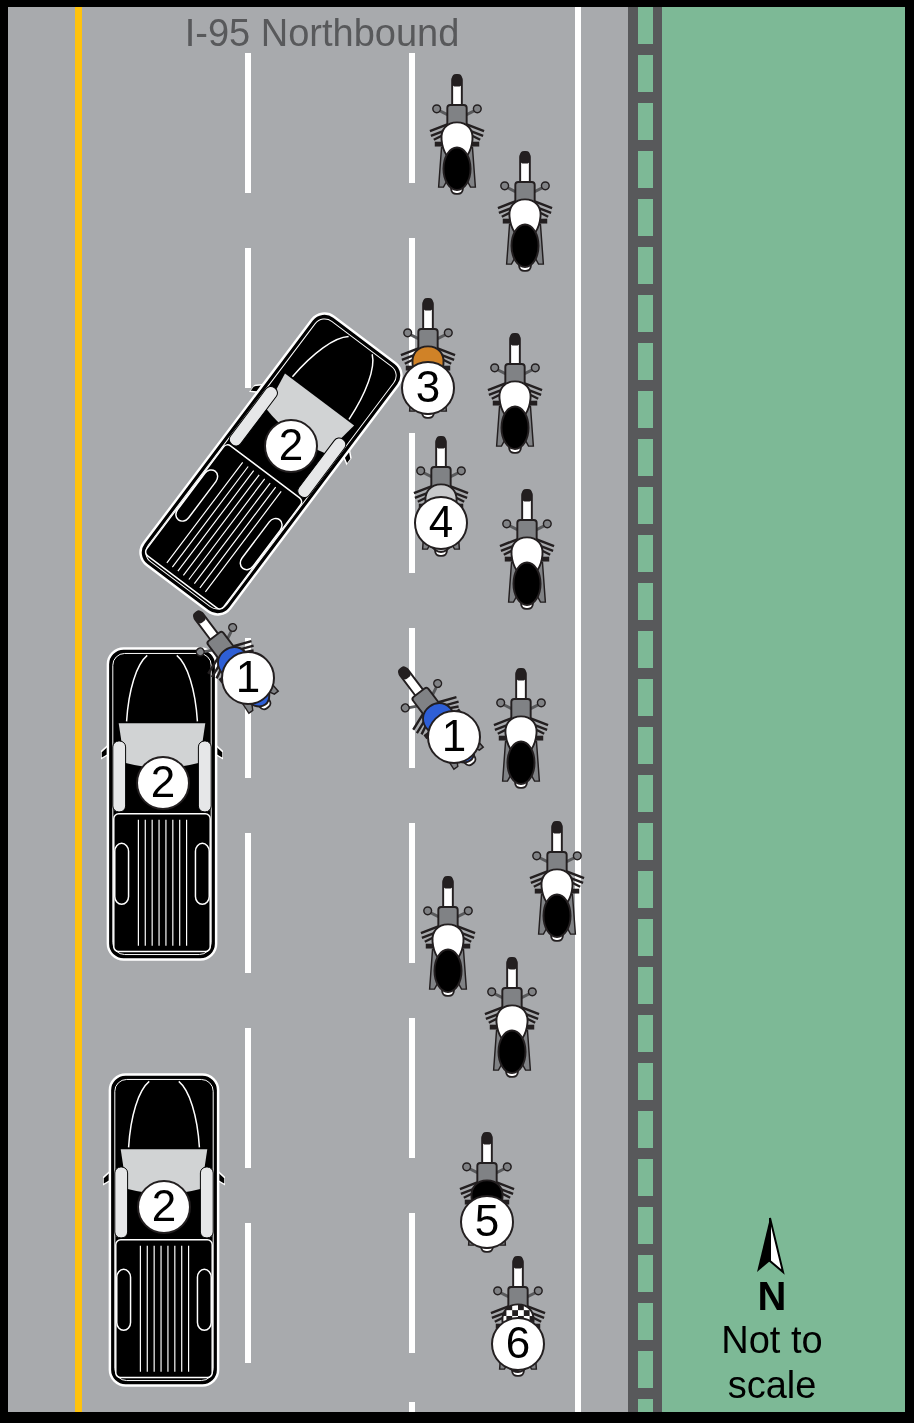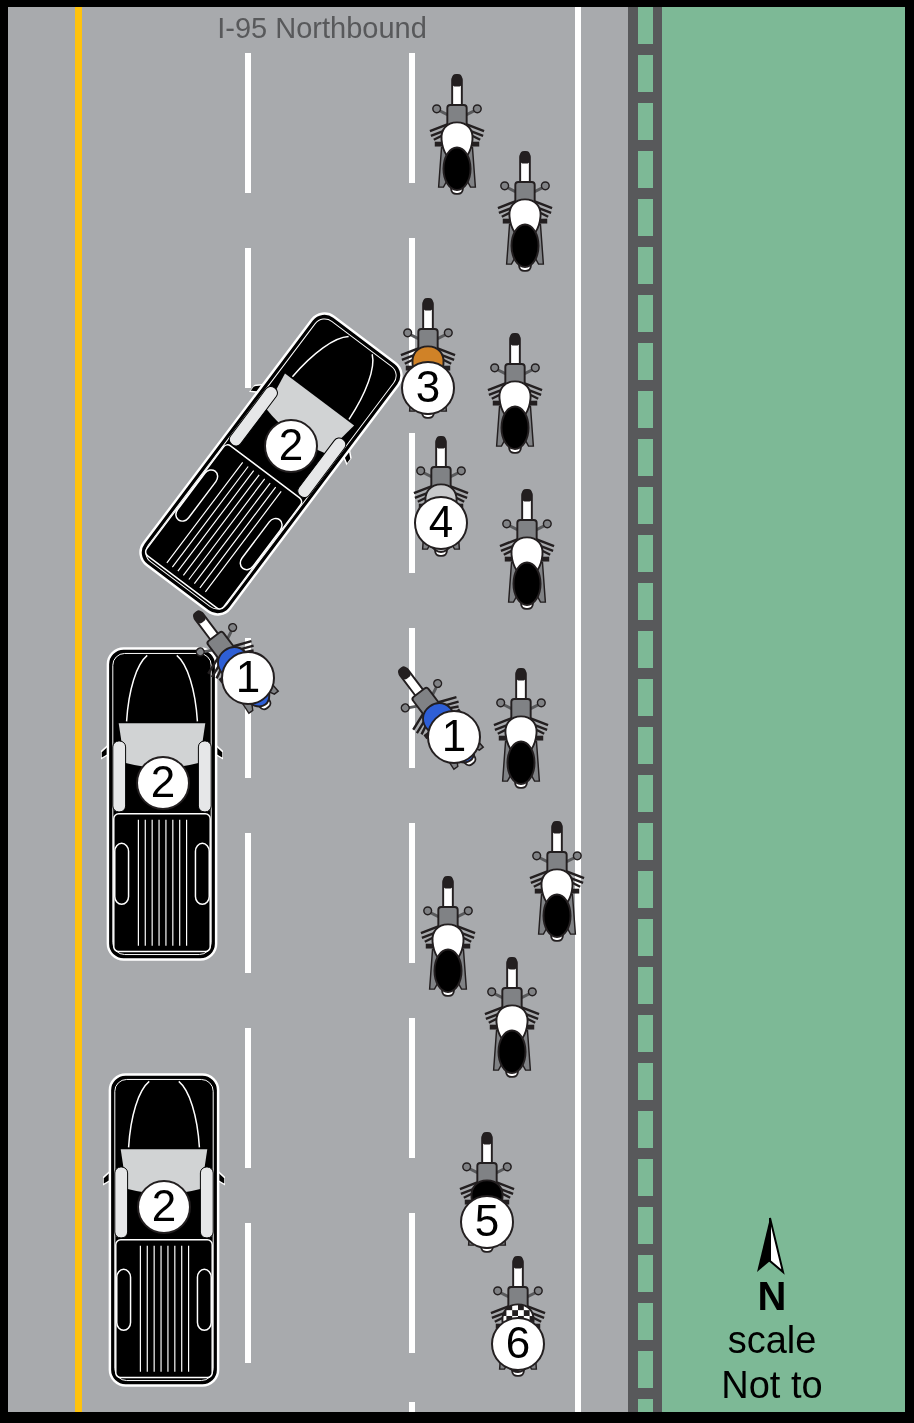--- a/index.html
+++ b/index.html
@@ -12,21 +12,21 @@
   .line-solid-white{left:575px;top:7px;width:6px;height:1405px;background:#fff;}
   .line-dashed{top:53px;width:6px;height:1359px;
     background:repeating-linear-gradient(to bottom,#fff 0 140px,transparent 140px 195px);}
   .dash1{left:245px;}
   .dash2{left:409px;background-position:0 -10px;}
   .rail{top:7px;height:1405px;background:var(--dark,#58595b);}
   .rail-left{left:628px;width:10px;}
   .rail-right{left:653px;width:9px;}
   .rail-rungs{left:638px;top:7px;width:15px;height:1405px;
     background:repeating-linear-gradient(to bottom,transparent 0 37px,var(--dark,#58595b) 37px 48px);}
-  .title{left:97px;top:12px;width:450px;text-align:center;font-size:29px;color:var(--dark,#58595b);}
+  .title{left:97px;top:12px;width:450px;text-align:center;font-size:38px;color:var(--dark,#58595b);}
   .vehicle{position:absolute;}
   .vehicle svg{display:block;}
   .badge{position:absolute;transform:translate(-50%,-50%);width:54px;height:54px;border-radius:50%;
     background:#fff;border:2px solid #231f20;box-sizing:border-box;color:#000;
     font-size:44px;line-height:48px;text-align:center;}
   .compass-note{left:672px;top:1318px;width:200px;text-align:center;color:#000;
     font-size:38px;line-height:45px;}
   .north-label{left:672px;top:1274px;width:200px;text-align:center;color:#000;
     font-size:40px;font-weight:bold;}
   .north-arrow{left:748px;top:1216px;}
@@ -368,16 +368,16 @@
     </svg>
   </div>
     </div>
 
   <svg class="abs north-arrow" width="44" height="60" viewBox="0 0 44 60">
     <polygon points="22,2 9,56 22,45" fill="#000"></polygon>
     <polygon points="22,2 35,56 22,45" fill="#fff" stroke="#000" stroke-width="2"></polygon>
   </svg>
   <div class="abs north-label">N</div>
   <div class="abs compass-note">
+    <div>Not to</div>
     <div>scale</div>
-    <div>Not to</div>
   </div>
 </div>
 
 </body></html>

